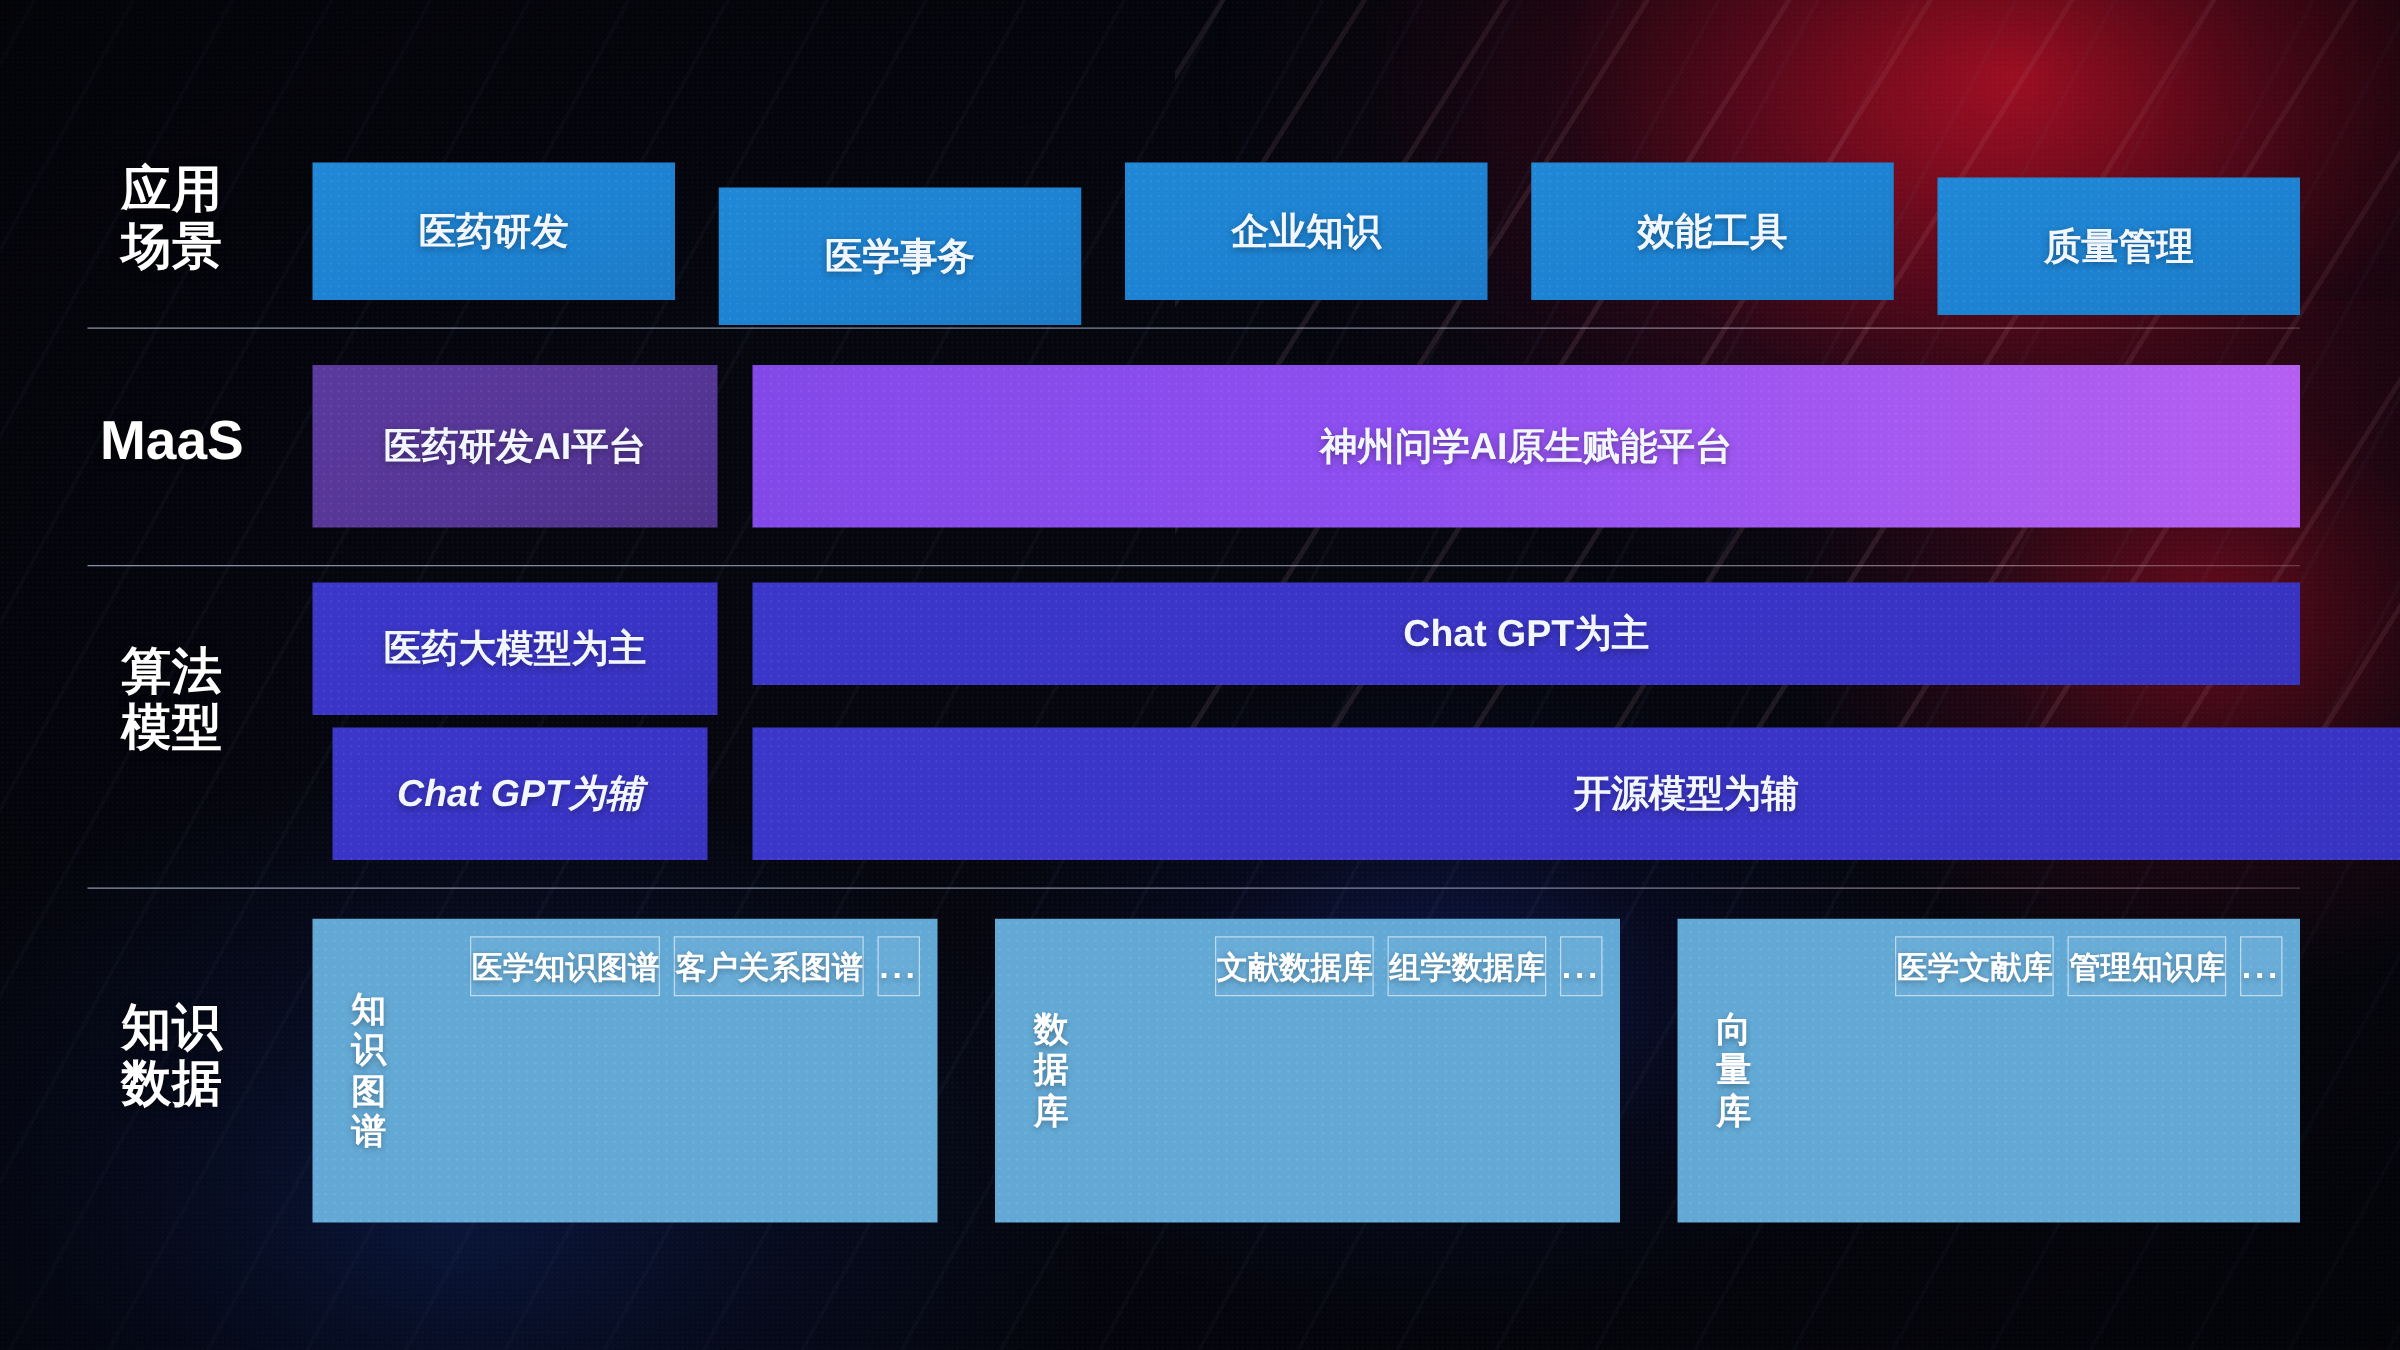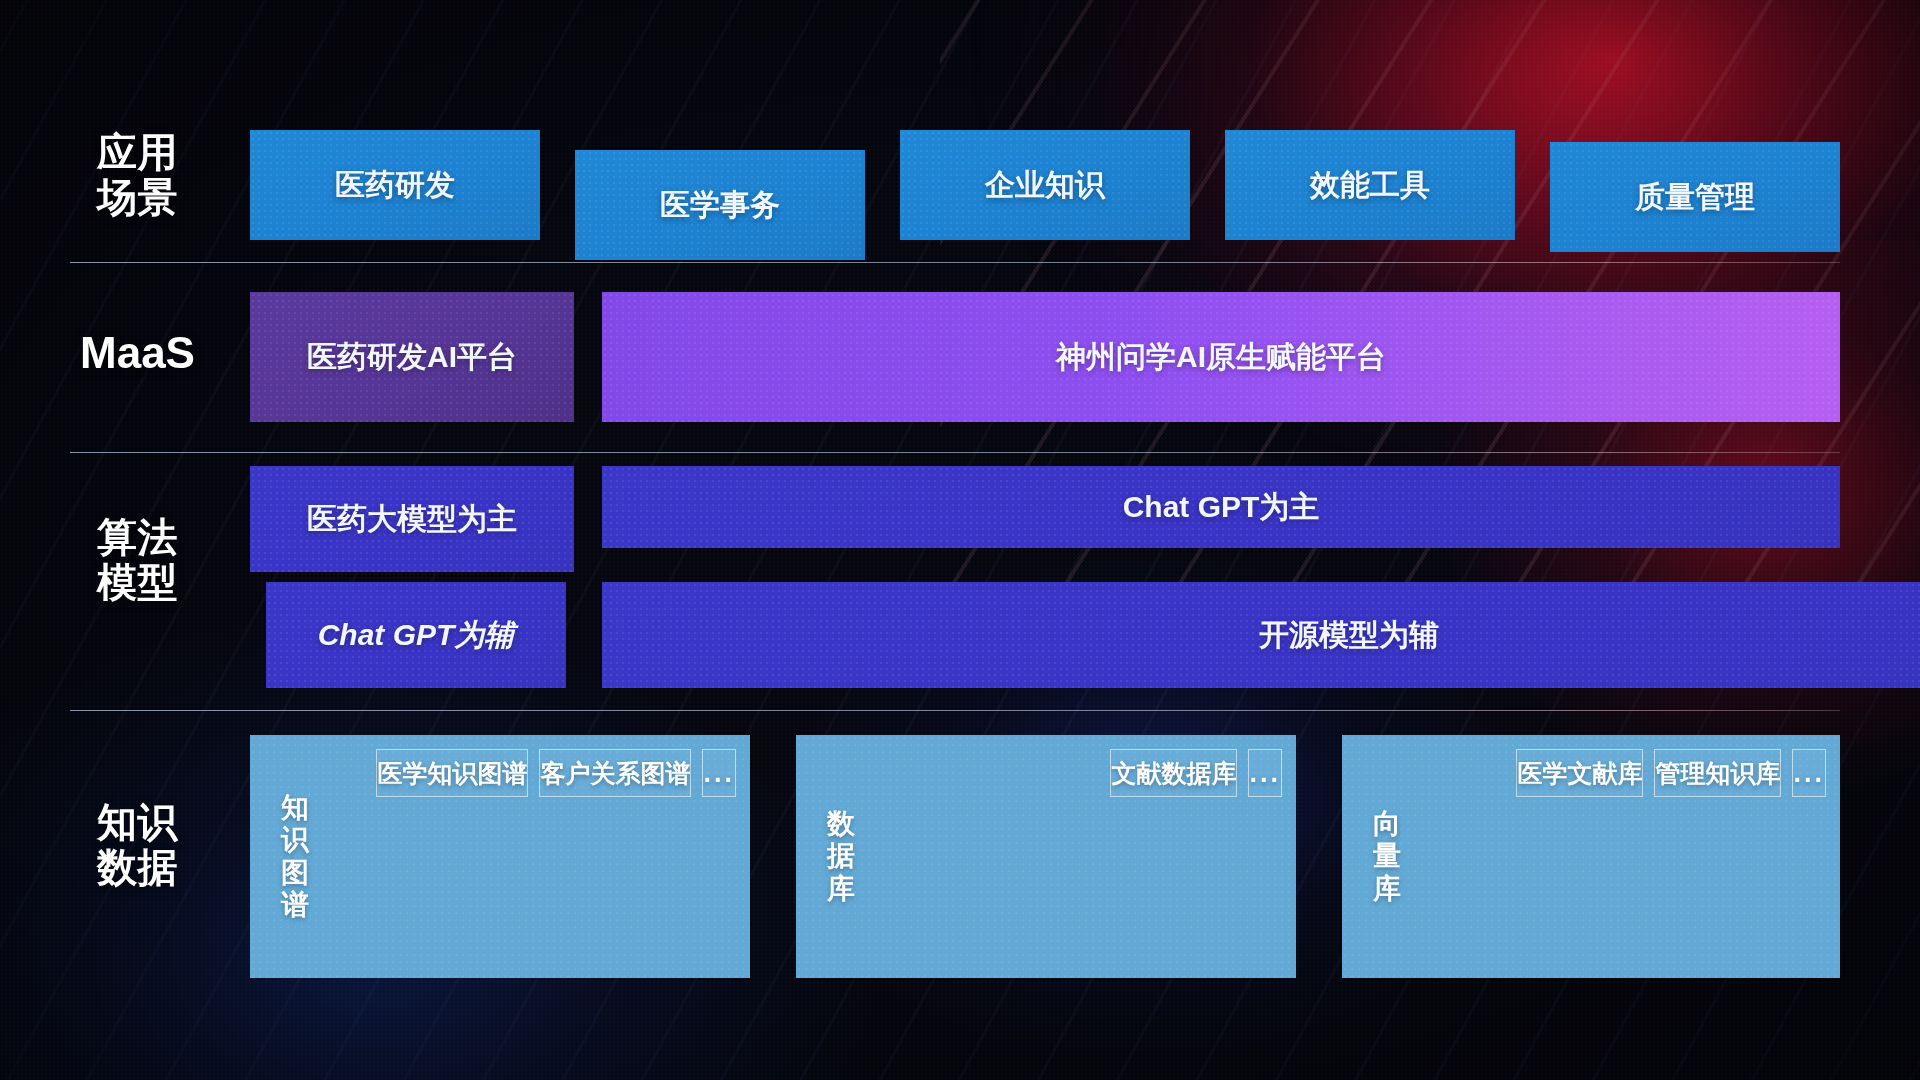--- a/index.html
+++ b/index.html
@@ -261,20 +261,21 @@
 
   <div class="kpanel" style="left:796px; top:735px; width:500px; height:243px;">
     <div class="dots"></div>
     <div class="vlabel">
         <div>数</div>
         <div>据</div>
         <div>库</div>
       </div>
     <div class="kitems">
       <div class="kitem">文献数据库</div>
+      <div class="kitem">组学数据库</div>
       <div class="kitem ellipsis">...</div>
     </div>
   </div>
 
   <div class="kpanel" style="left:1342px; top:735px; width:498px; height:243px;">
     <div class="dots"></div>
     <div class="vlabel">
         <div>向</div>
         <div>量</div>
         <div>库</div>

